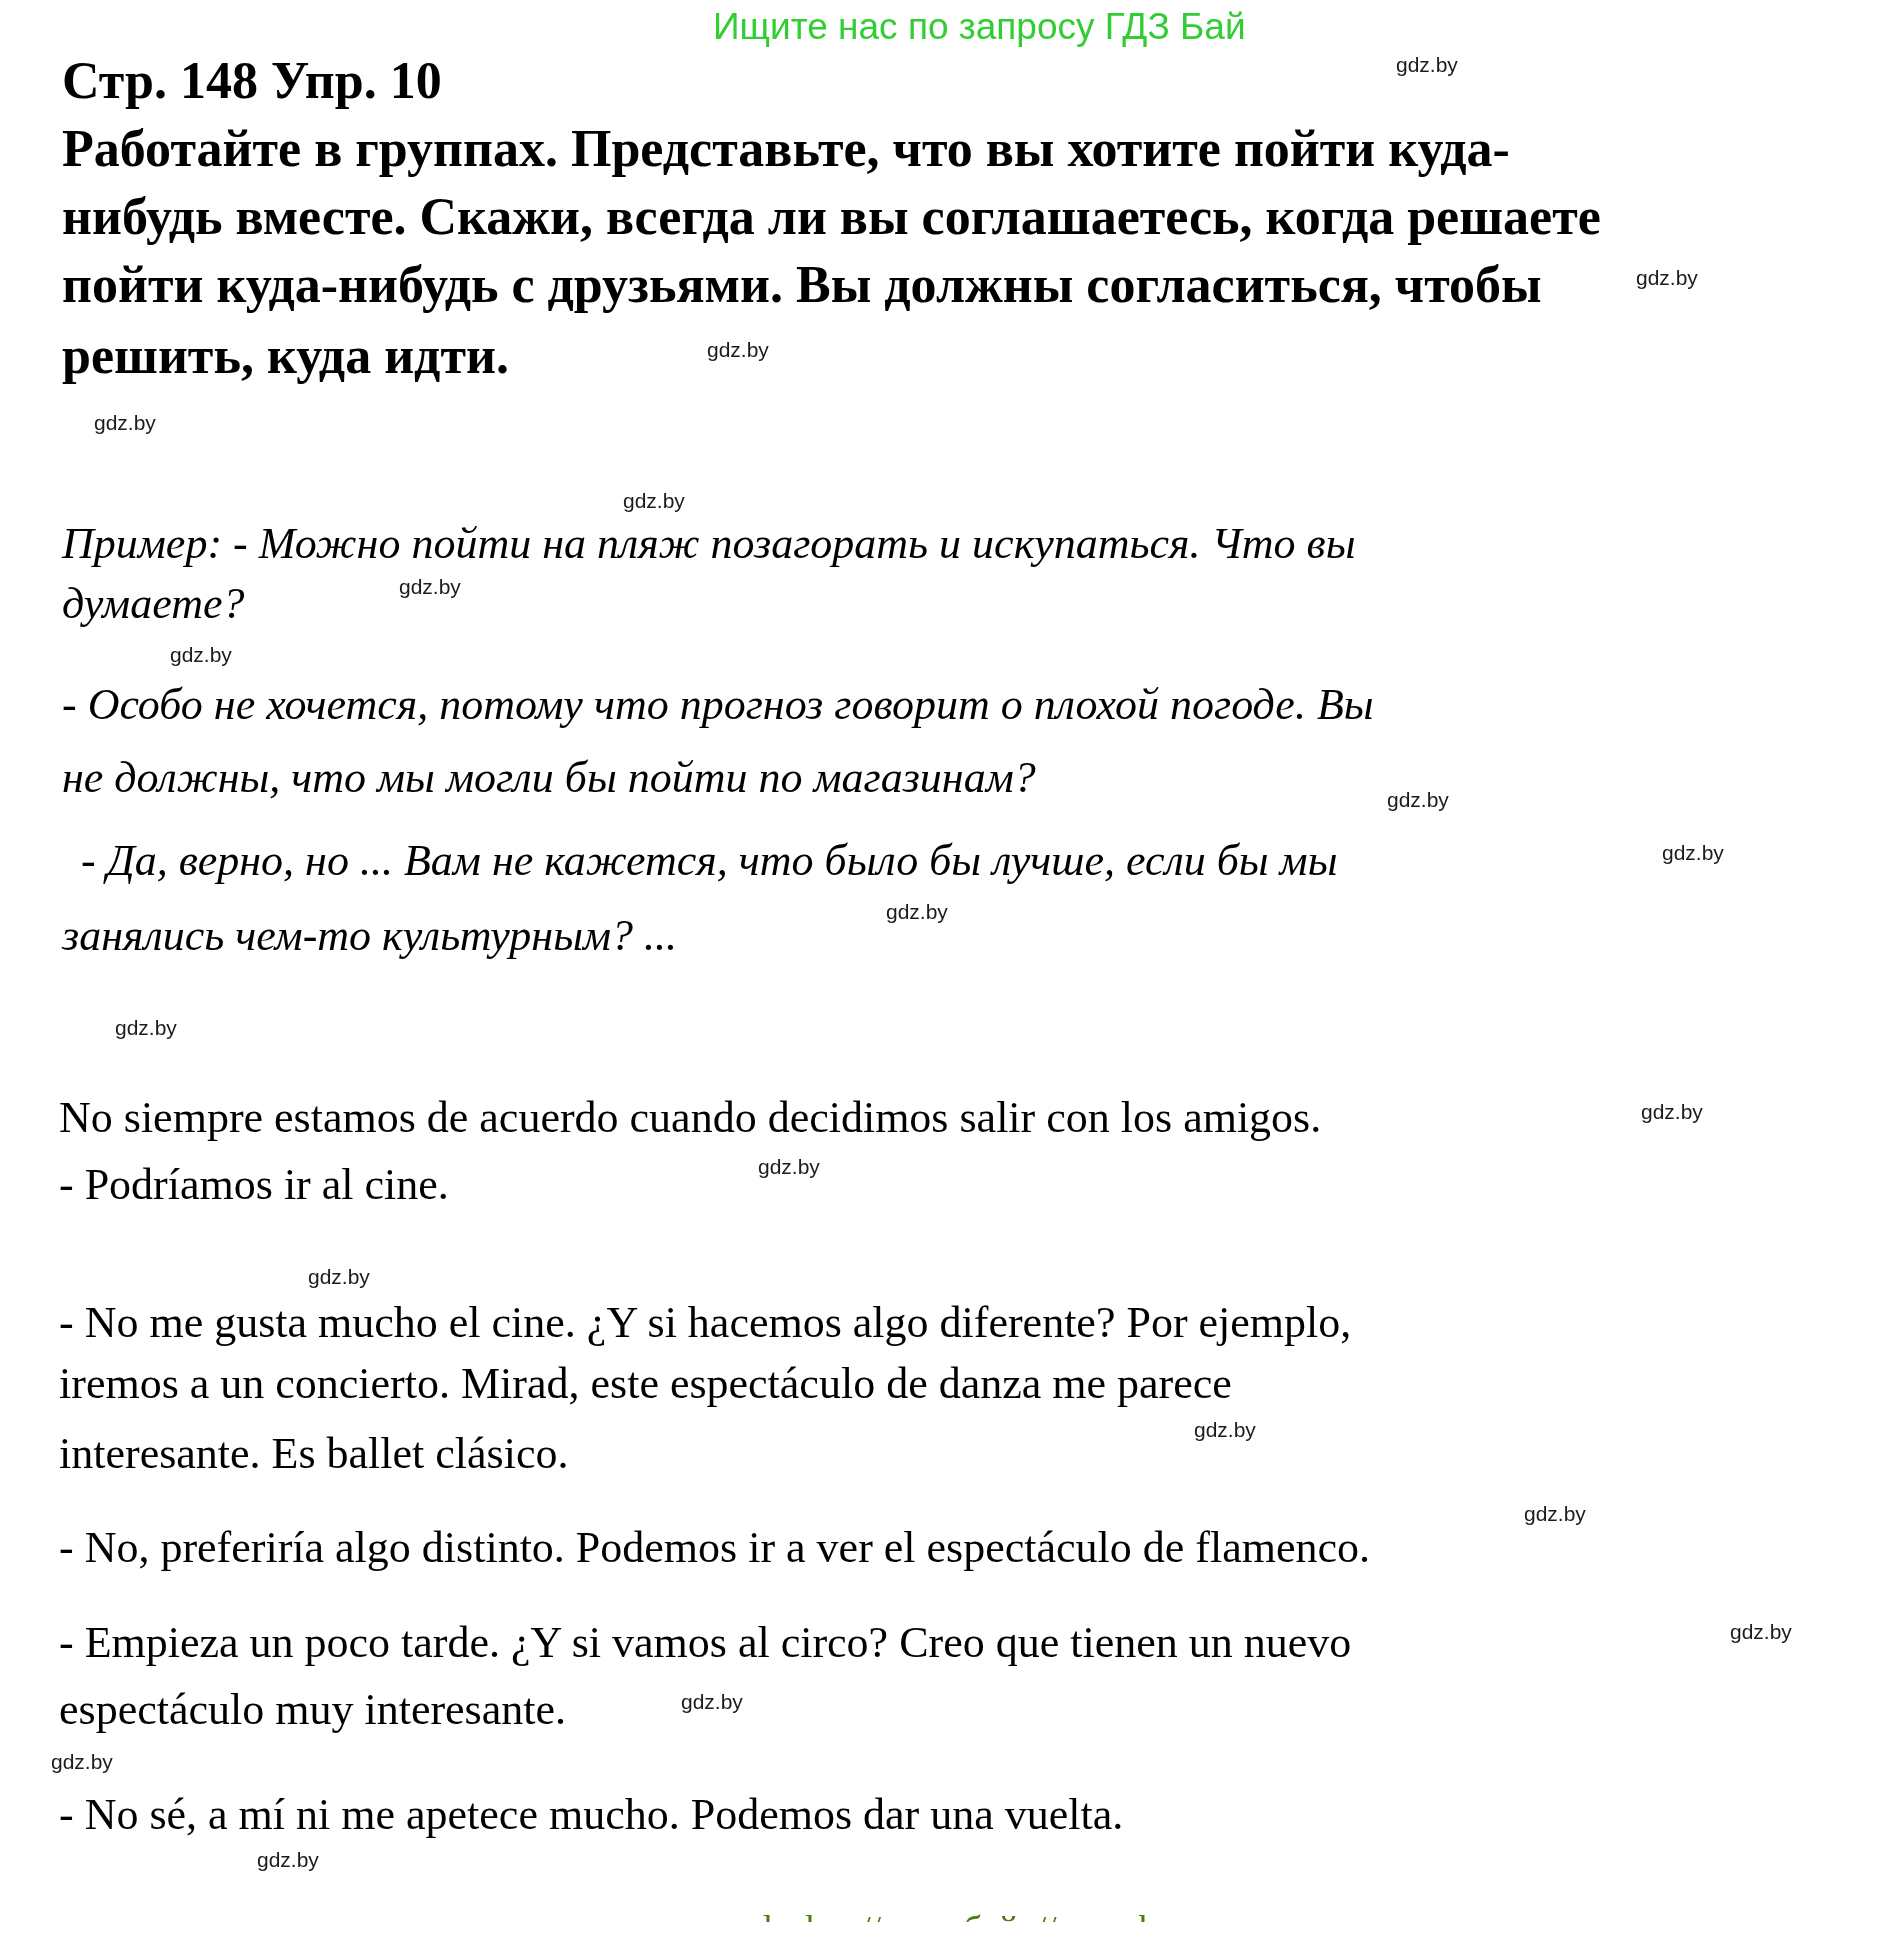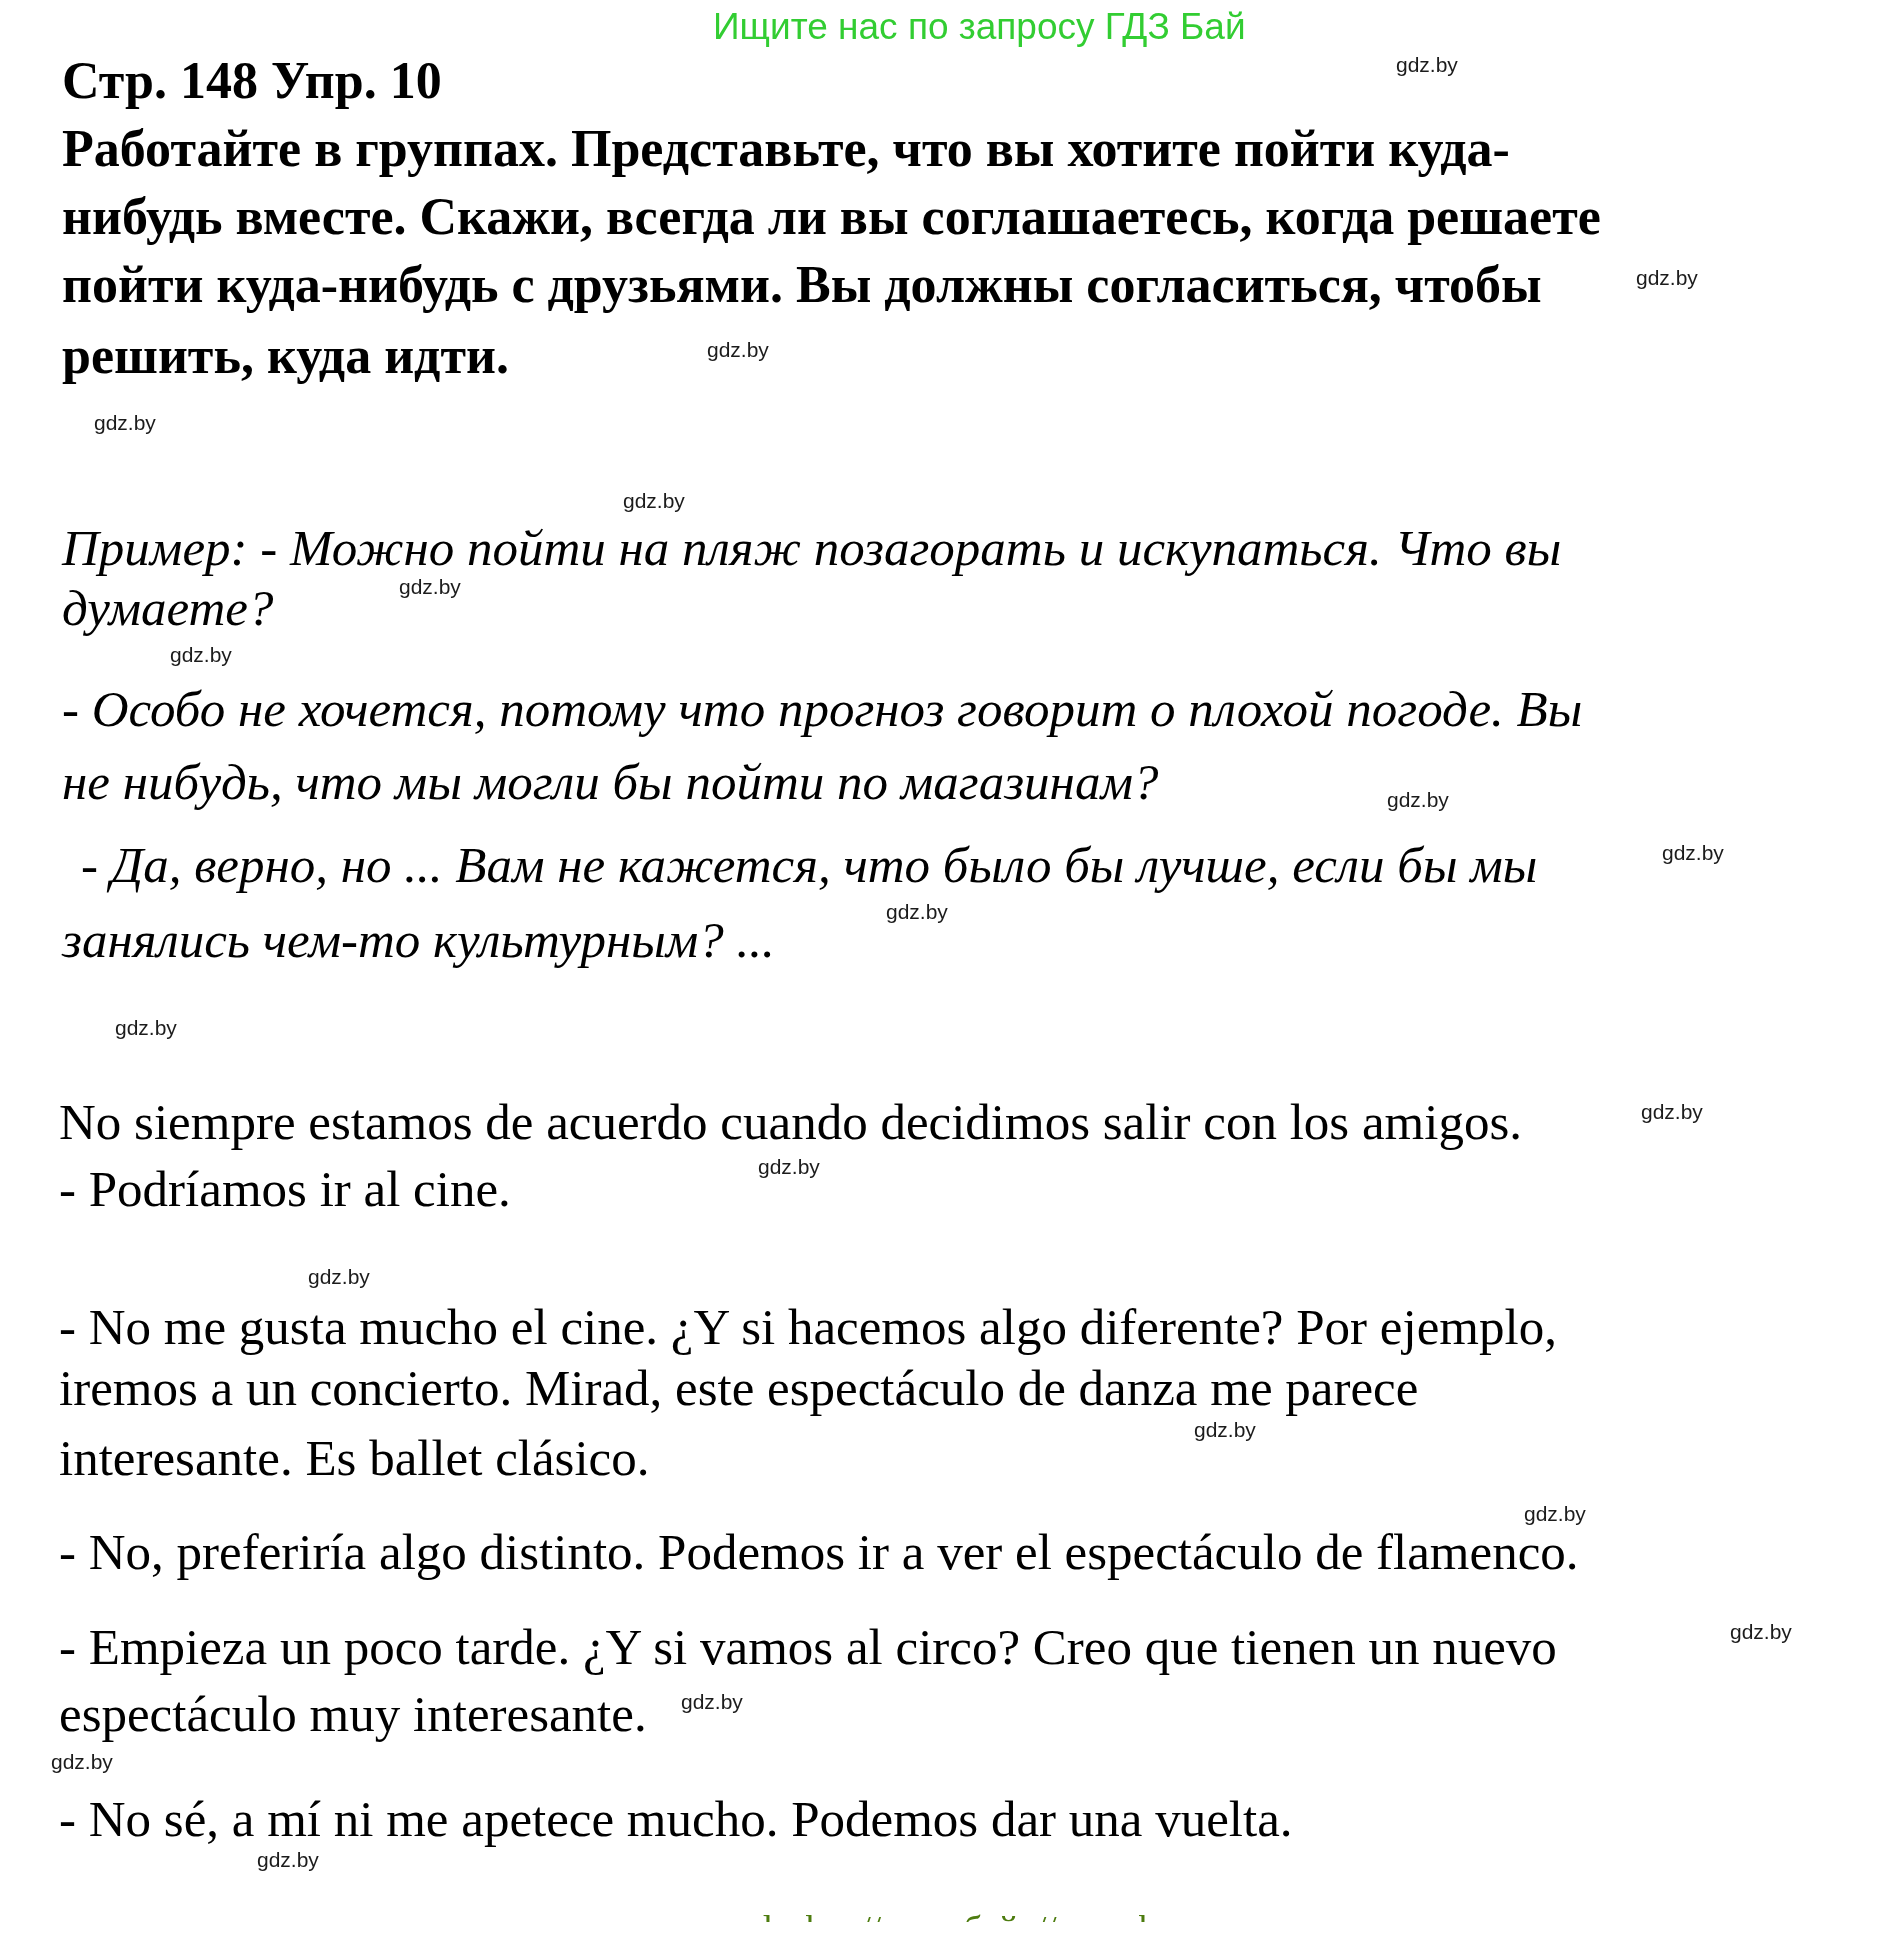--- a/index.html
+++ b/index.html
@@ -1,20 +1,20 @@
 <!DOCTYPE html>
 <html style="font-size:14.7px"><head>
 <meta charset="utf-8">
 <style>
   html,body{margin:0;padding:0;background:#ffffff;}
   .page{
     position:relative;width:1899px;height:1922px;background:#ffffff;
     font-family:"Liberation Serif",serif;color:#000000;overflow:hidden;
   }
-  .ln{position:absolute;white-space:nowrap;font-size:51px;line-height:1.15;}
+  .ln{position:absolute;white-space:nowrap;font-size:44px;line-height:1.15;}
   .bold{font-weight:bold;font-size:52px;}
   .it{font-style:italic;}
   .wm{
     position:absolute;white-space:nowrap;
     font-family:"Liberation Sans",sans-serif;font-size:21px;color:#1c1c1c;
   }
   .promo{
     position:absolute;left:713px;top:5.5px;white-space:nowrap;
     font-family:"Liberation Sans",sans-serif;font-size:37px;color:#32cd32;
   }
@@ -33,21 +33,21 @@
 
   <div class="ln bold" style="left:62px;top:51px">Стр. 148 Упр. 10</div>
   <div class="ln bold" style="left:62px;top:119px">Работайте в группах. Представьте, что вы хотите пойти куда-</div>
   <div class="ln bold" style="left:62px;top:187px">нибудь вместе. Скажи, всегда ли вы соглашаетесь, когда решаете</div>
   <div class="ln bold" style="left:62px;top:255px">пойти куда-нибудь с друзьями. Вы должны согласиться, чтобы</div>
   <div class="ln bold" style="left:62px;top:326px">решить, куда идти.</div>
 
   <div class="ln it" style="left:62px;top:519px">Пример: - Можно пойти на пляж позагорать и искупаться. Что вы</div>
   <div class="ln it" style="left:62px;top:579px">думаете?</div>
   <div class="ln it" style="left:62px;top:680px">- Особо не хочется, потому что прогноз говорит о плохой погоде. Вы</div>
-  <div class="ln it" style="left:62px;top:753px">не нибудь, что мы могли бы пойти по магазинам?</div>
+  <div class="ln it" style="left:62px;top:753px">не должны, что мы могли бы пойти по магазинам?</div>
   <div class="ln it" style="left:81px;top:836px">- Да, верно, но ... Вам не кажется, что было бы лучше, если бы мы</div>
   <div class="ln it" style="left:62px;top:911px">занялись чем-то культурным? ...</div>
 
   <div class="ln" style="left:59px;top:1093px">No siempre estamos de acuerdo cuando decidimos salir con los amigos.</div>
   <div class="ln" style="left:59px;top:1160px">- Podríamos ir al cine.</div>
   <div class="ln" style="left:59px;top:1298px">- No me gusta mucho el cine. ¿Y si hacemos algo diferente? Por ejemplo,</div>
   <div class="ln" style="left:59px;top:1359px">iremos a un concierto. Mirad, este espectáculo de danza me parece</div>
   <div class="ln" style="left:59px;top:1429px">interesante. Es ballet clásico.</div>
   <div class="ln" style="left:59px;top:1523px">- No, preferiría algo distinto. Podemos ir a ver el espectáculo de flamenco.</div>
   <div class="ln" style="left:59px;top:1618px">- Empieza un poco tarde. ¿Y si vamos al circo? Creo que tienen un nuevo</div>

